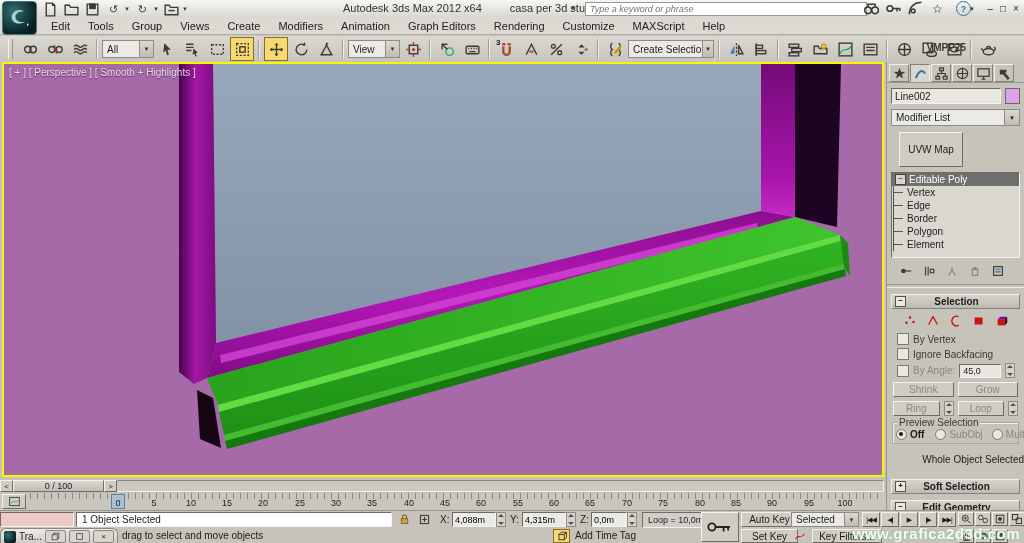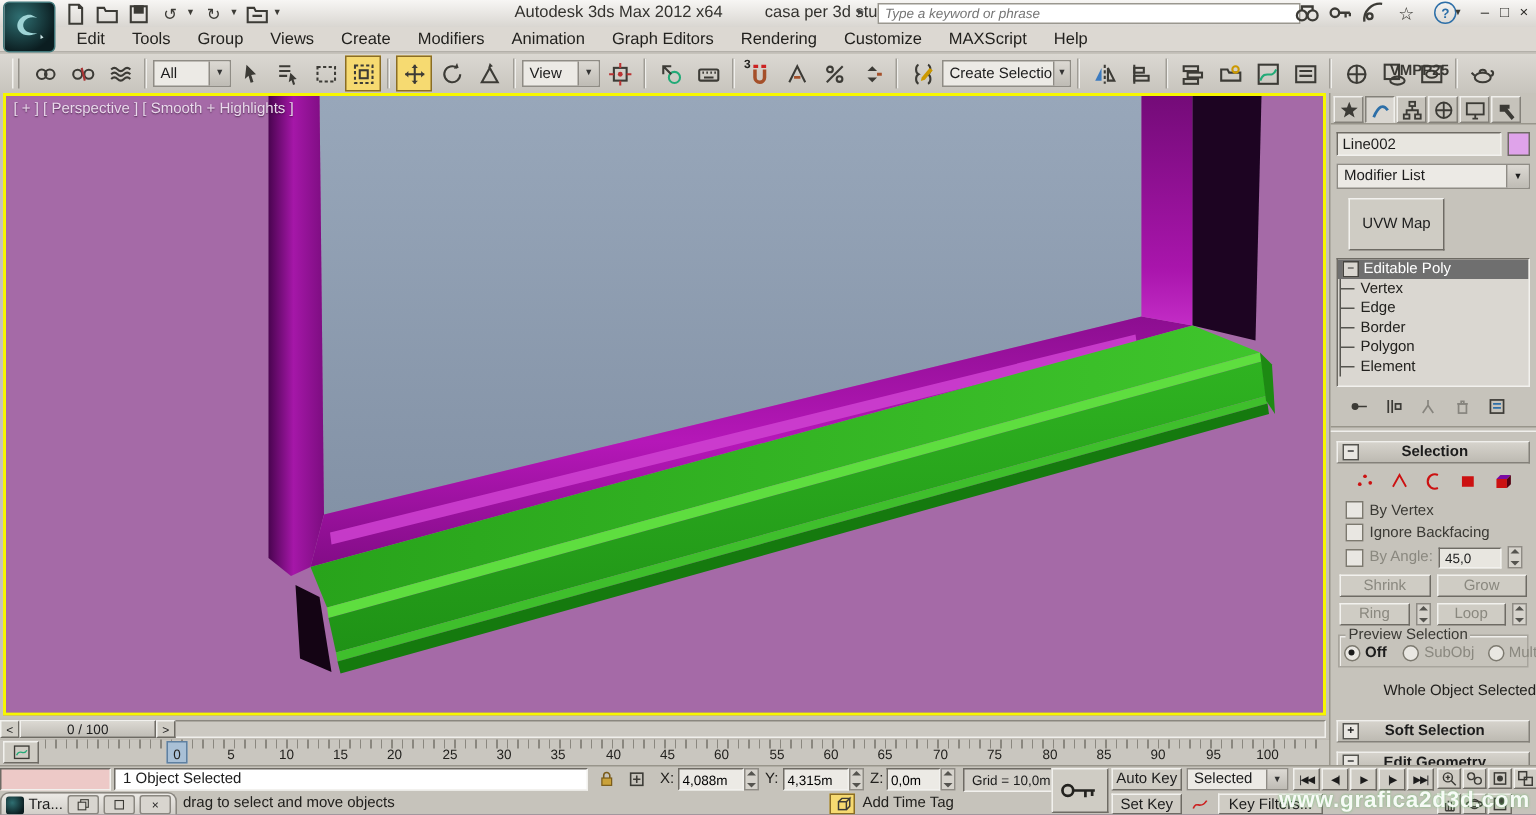--- a/index.html
+++ b/index.html
@@ -92,21 +92,21 @@
   
   .status{position:absolute;left:0;top:510px;width:1024px;height:33px;background:#c6c3bb;border-top:1px solid #98958b;box-sizing:border-box;font-size:10px;}
   .listener{position:absolute;left:0;top:1px;width:74px;height:15px;background:#edc9c7;border:1px solid;border-color:#6e6b64 #f2f1ee #f2f1ee #6e6b64;box-sizing:border-box;}
   .selstat{position:absolute;left:76px;top:1px;width:316px;height:15px;background:#ffffff;border:1px solid;border-color:#6e6b64 #f2f1ee #f2f1ee #6e6b64;box-sizing:border-box;display:flex;align-items:center;padding-left:5px;}
   .sico{position:absolute;width:17px;height:15px;display:flex;align-items:center;justify-content:center;}
   .sico svg{width:13px;height:13px;}
   .coordlab{position:absolute;top:3px;font-size:10px;color:#22211e;}
   .coordfld{position:absolute;top:1px;height:13px;border:1px solid;border-color:#6e6b64 #f2f1ee #f2f1ee #6e6b64;background:#eceae5;font-size:9px;padding:0 2px;box-sizing:content-box;font-family:"Liberation Sans",sans-serif;}
   .gridbox{position:absolute;left:600px;top:1px;width:96px;height:14px;background:#d2cfc8;border:1px solid;border-color:#6e6b64 #f2f1ee #f2f1ee #6e6b64;display:flex;align-items:center;padding-left:5px;box-sizing:content-box;}
   .keybtn{position:absolute;left:701px;top:1px;width:38px;height:30px;background:#cfccc4;border:1px solid;border-color:#f2f1ee #6e6b64 #6e6b64 #f2f1ee;display:flex;align-items:center;justify-content:center;box-sizing:border-box;}
-  .akbtn{position:absolute;width:47px;height:15px;}
+  .akbtn{position:absolute;width:57px;height:15px;}
   .seldd{position:absolute;left:791px;top:1px;width:68px;}
   .playbtn{position:absolute;top:1px;width:18px;height:15px;font-size:7px;letter-spacing:-1px;}
   .navbtn{position:absolute;width:16px;height:14px;}
   .navbtn svg{width:12px;height:12px;}
   .minwin{position:absolute;left:0;top:17px;width:118px;height:16px;background:linear-gradient(#eceae6,#cfccc6);border:1px solid #8a8780;border-bottom:none;border-radius:6px 6px 0 0;display:flex;align-items:center;gap:3px;padding:0 3px;box-sizing:border-box;}
   .minwin .mlogo{width:12px;height:12px;border-radius:2px;background:radial-gradient(circle at 35% 35%,#2f6f72,#0b1d20 75%);flex:none;}
   .mwbtn{width:20px;height:11px;background:#d8d5cf;border:1px solid #8a8780;font-size:8px;display:flex;align-items:center;justify-content:center;border-radius:2px;}
   .prompt{position:absolute;left:122px;top:19px;color:#22211e;}
   .cubebtn{position:absolute;left:553px;top:18px;width:17px;height:14px;background:#f6da71;border:1px solid #8a6d25;display:flex;align-items:center;justify-content:center;box-sizing:border-box;}
   .att{position:absolute;left:575px;top:19px;color:#22211e;}
@@ -715,21 +715,21 @@
         <i class="up"></i>
         <i class="dn"></i>
       </span>
     <span class="coordlab" style="left:580px">Z:</span>
     <input class="coordfld" style="width: 30px; left: 591px;" value="0,0m">
     <span class="spin" style="position:absolute;left:627px;top:1px">
         <i class="up"></i>
         <i class="dn"></i>
       </span>
     <div class="gridbox" style="left:642px;width:54px">
-        <span style="white-space:nowrap;font-size:9px">Grid = 10,0m</span>
+        <span style="white-space:nowrap;font-size:9px">Loop = 10,0m</span>
       </div>
     <div class="keybtn">
         <svg viewBox="0 0 32 20" width="30" height="18">
           <circle cx="7" cy="10" r="4" fill="none" stroke="#23221f" stroke-width="2"></circle>
           <path d="M11 10h16M20 10v5M25 10v4" stroke="#23221f" stroke-width="2" fill="none"></path>
         </svg>
       </div>
     <span class="pbtn akbtn" style="left:741px;top:1px">Auto Key</span>
     <div class="dd seldd" style="height:15px">
         <span>Selected</span>

